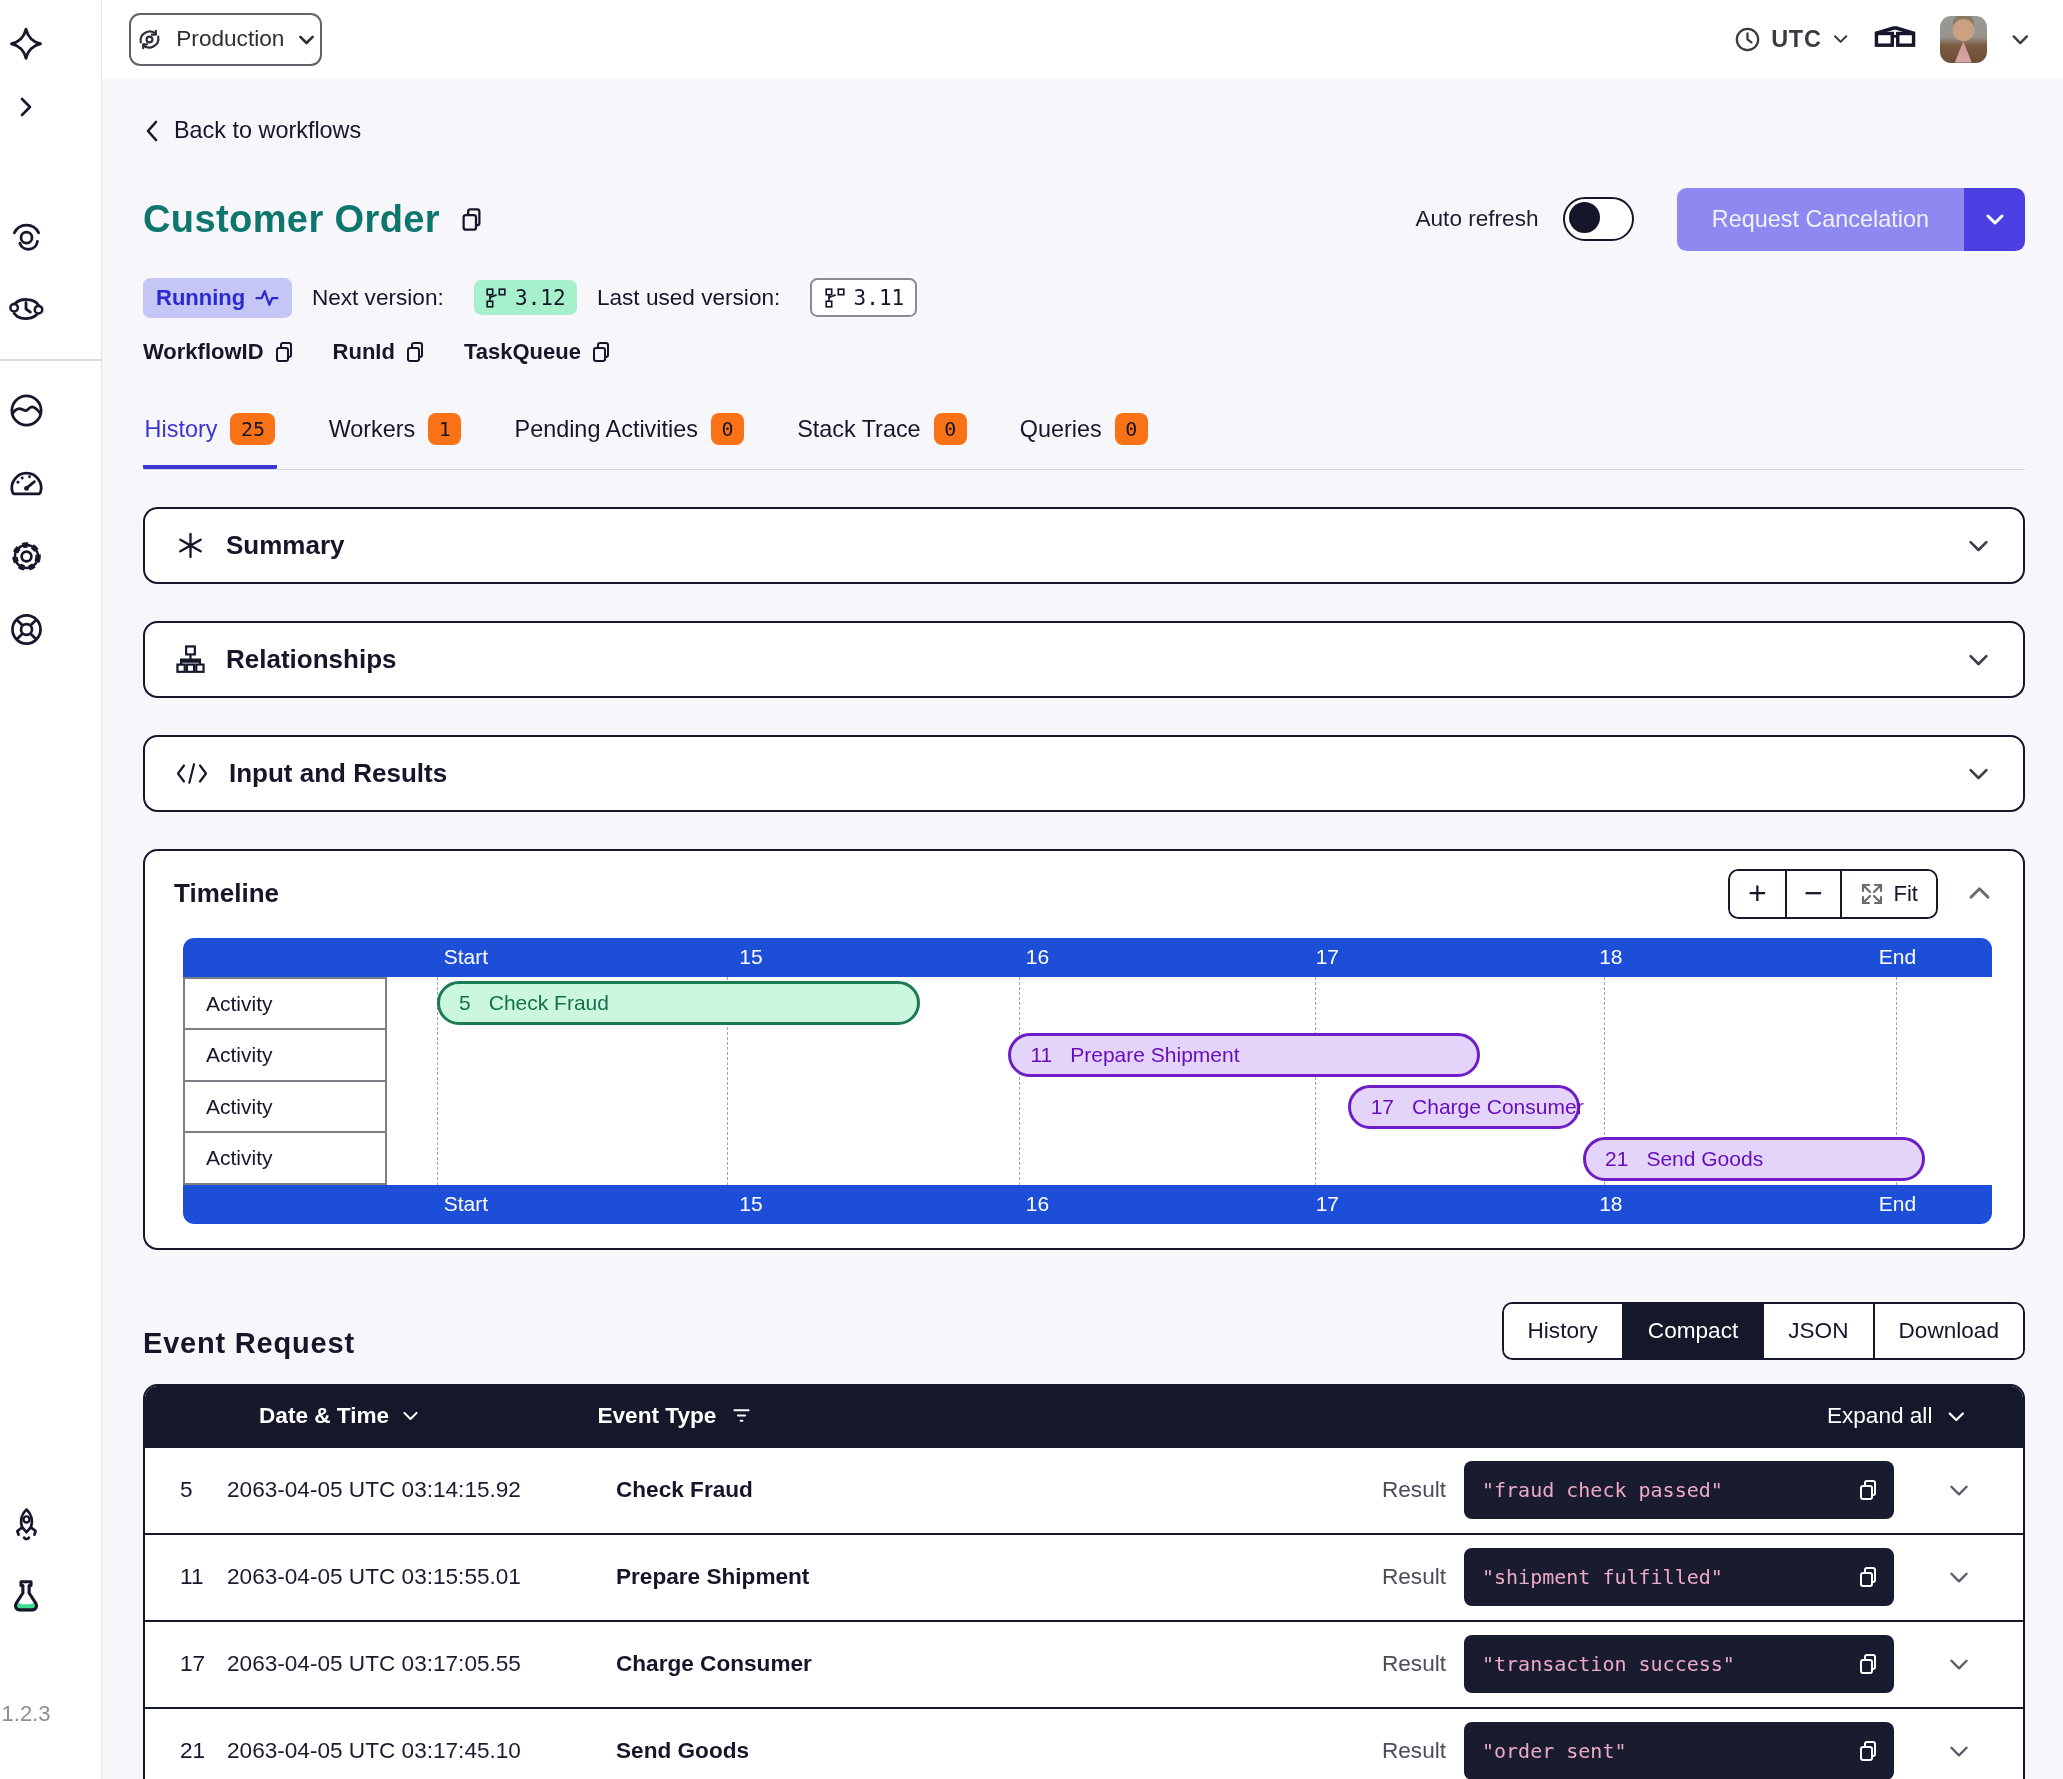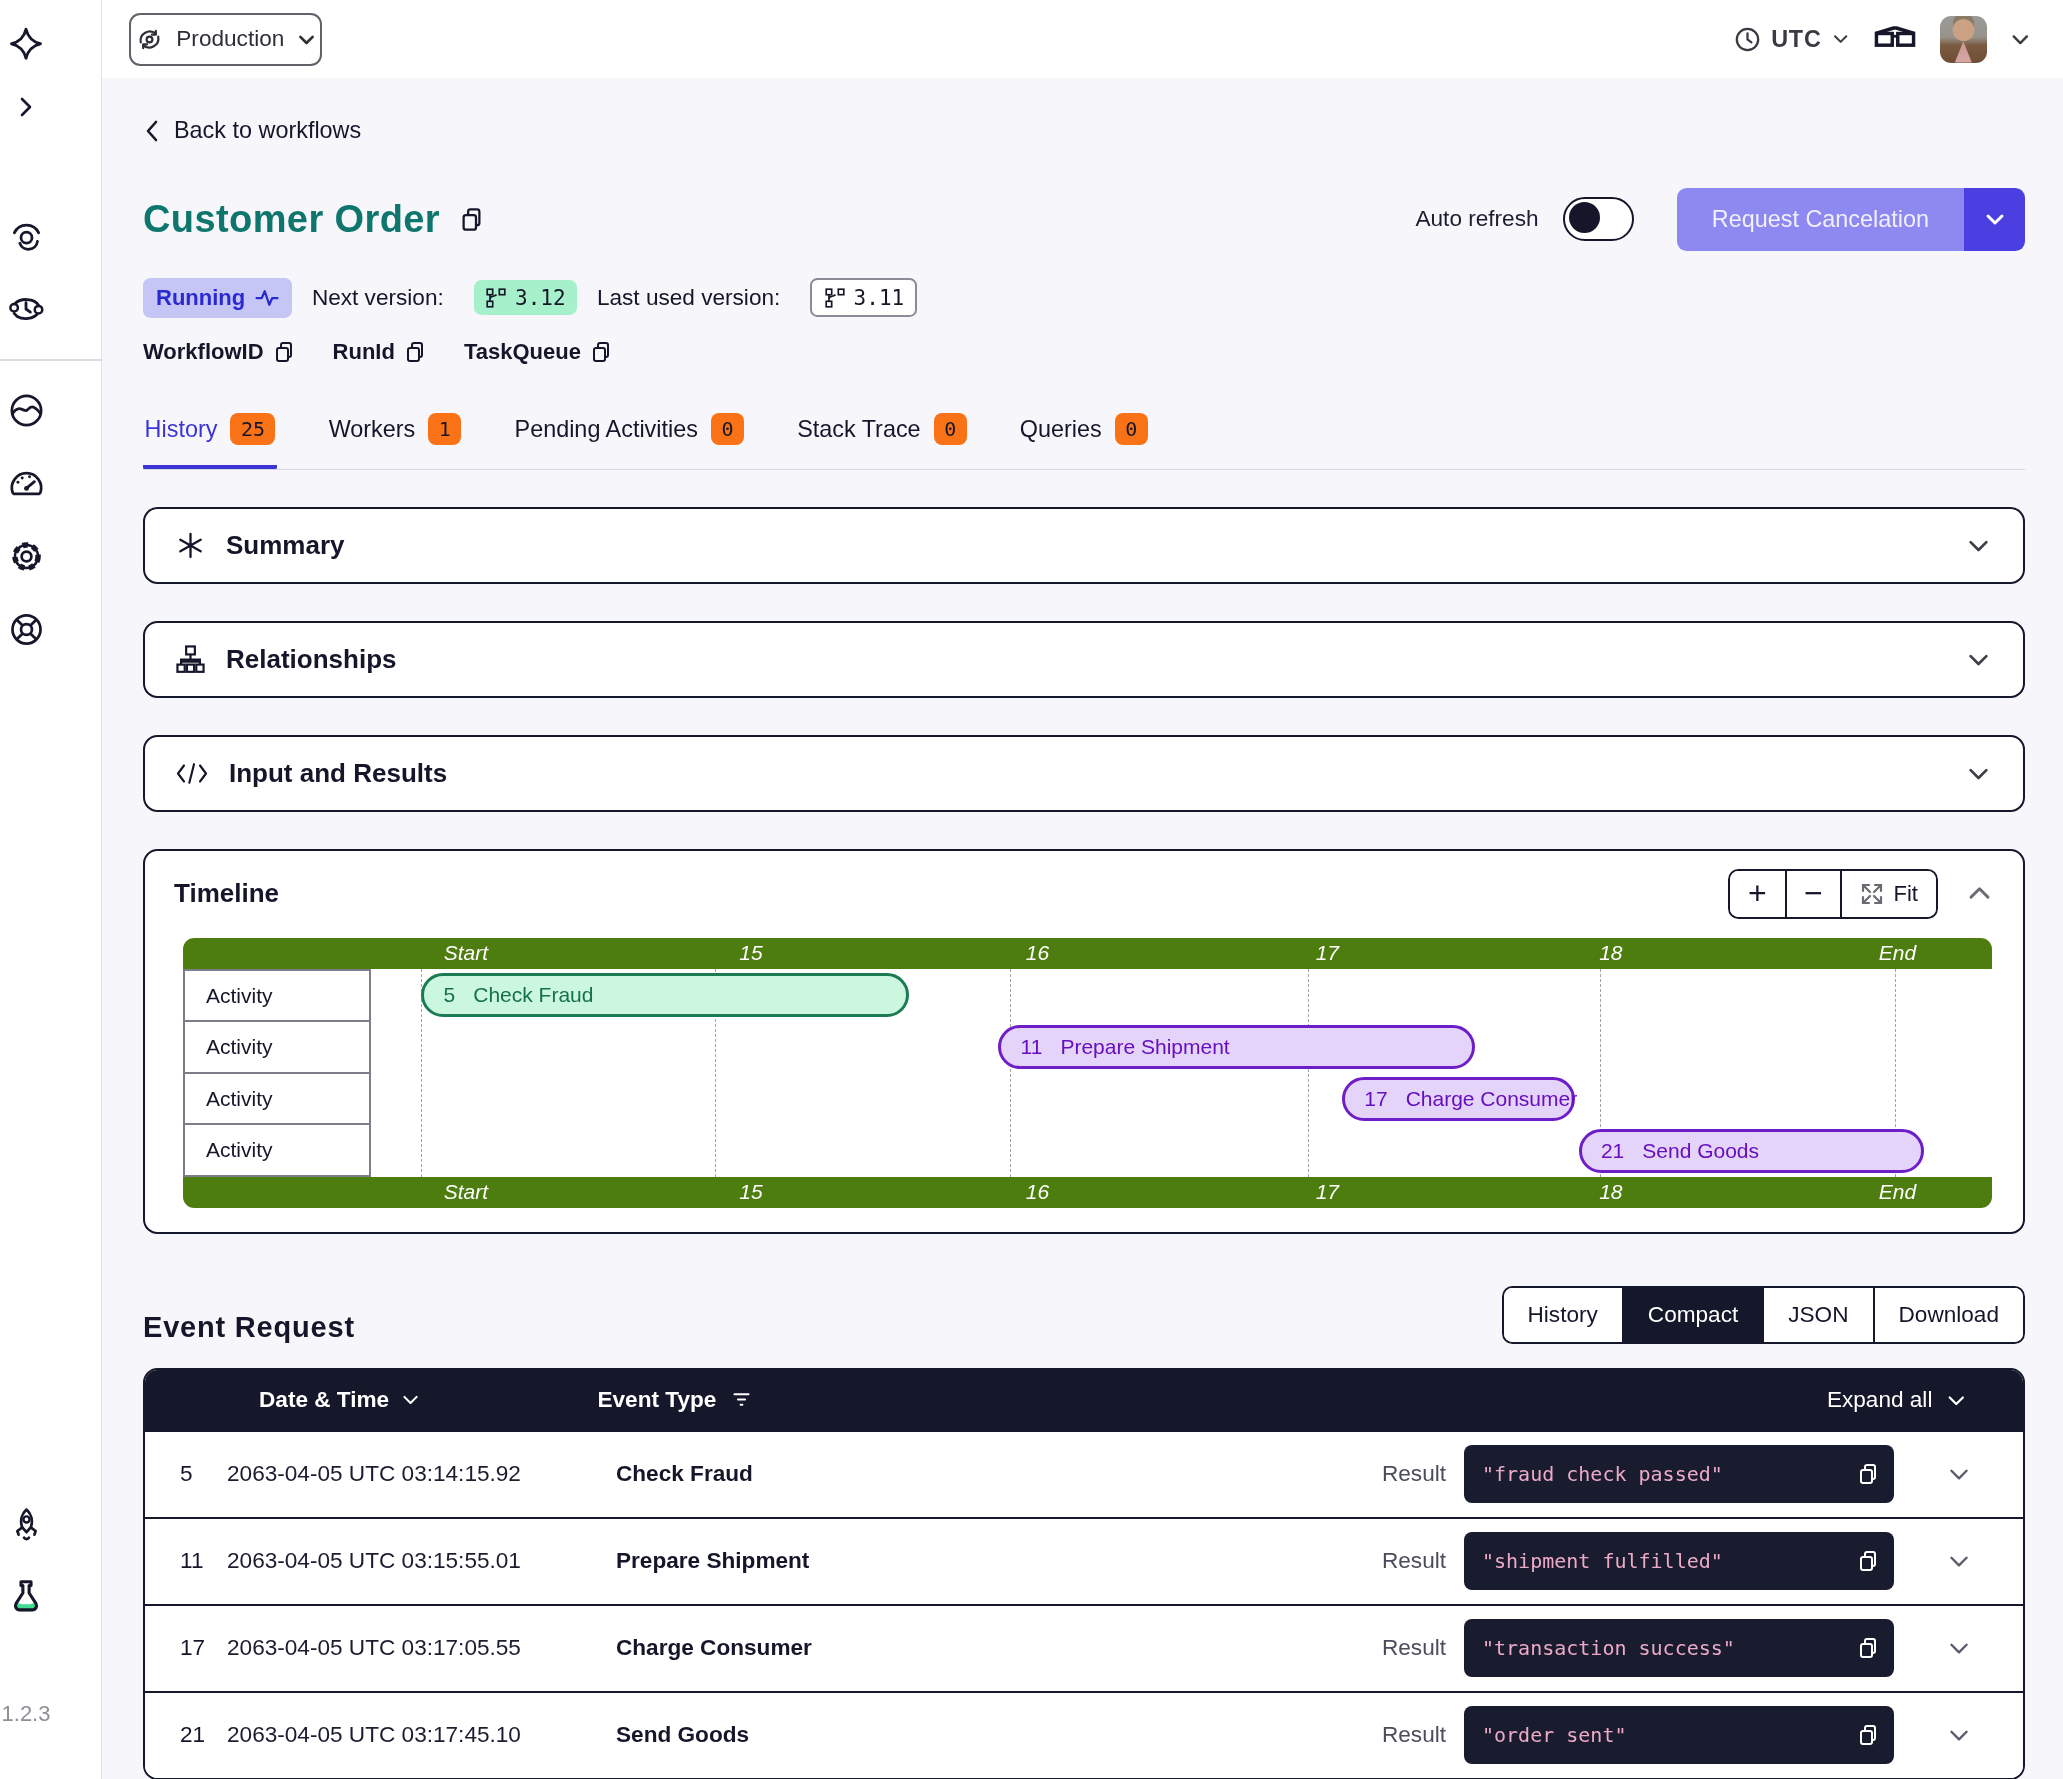--- a/index.html
+++ b/index.html
@@ -104,27 +104,27 @@
   .tl-title { font-size:26px; font-weight:600; color:#15162a; }
   .tl-controls { margin-left:auto; display:flex; align-items:center; gap:27px; }
   .zoom-group { display:flex; border:2.4px solid #15172b; border-radius:10.5px; overflow:hidden; height:50px; background:#fff; }
   .zoom-btn { background:#fff; border:none; border-left:2.4px solid #15172b; cursor:pointer; font-family:inherit;
     display:flex; align-items:center; justify-content:center; font-size:32px; color:#15162a; width:55px; font-weight:300; }
   .zoom-btn:first-child { border-left:none; }
   .zoom-btn.fit { width:auto; padding:0 18px; gap:9.7px; font-size:22px; font-weight:500; }
   .fit-icon { color:#6b6b74; }
 
   .tl-chart { margin:3.2px 31px 0 38px; }
-  .tl-axis { position:relative; height:31px; background:#4d7c0f; color:#fff;font-style:italic; }
+  .tl-axis { position:relative; height:39px; background:#1d4ed8; color:#fff; }
   .tl-axis.top { border-radius:11.3px 11.3px 0 0; }
   .tl-axis.bottom { border-radius:0 0 11.3px 11.3px; }
   .tl-scale { position:absolute; left:234px; right:0; top:0; bottom:0; }
   .tl-tick-label { position:absolute; top:50%; transform:translate(-50%,-50%); font-size:21px; font-weight:500; white-space:nowrap; }
   .tl-body { display:flex; background:#fff; }
-  .tl-labels { width:188px; display:flex; flex-direction:column; flex-shrink:0; }
+  .tl-labels { width:204px; display:flex; flex-direction:column; flex-shrink:0; }
   .tl-label-cell { flex:1; border:2px solid #7e7e88; background:#fff; display:flex; align-items:center; padding-left:21px; font-size:21px; color:#15162a; }
   .tl-label-cell + .tl-label-cell { margin-top:-2px; }
   .tl-rows { flex:1; position:relative; }
   .tl-gridline { position:absolute; top:0; bottom:0; border-left:1.6px dashed #a2a2aa; }
   .tl-row { height:52px; position:relative; }
   .tl-bar { position:absolute; top:50%; transform:translateY(-50%); height:44px; border-radius:22.6px;
     display:flex; align-items:center; gap:18px; padding-left:19.3px; font-size:21px; font-weight:500; white-space:nowrap; cursor:pointer; }
   .tl-bar.green  { background:#cbf7de; border:3.2px solid #1b7b55; color:#14714b; }
   .tl-bar.purple { background:#e4d4f9; border:3.2px solid #6d1ec6; color:#670fc0; }
 

